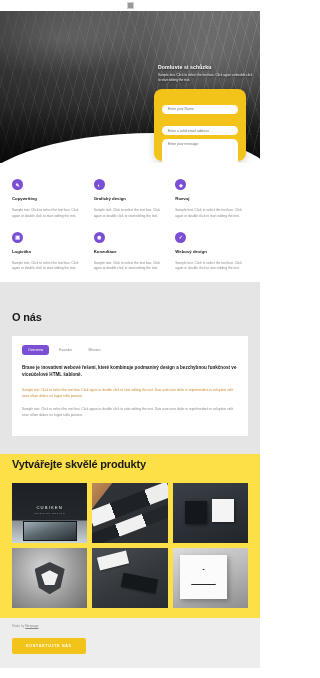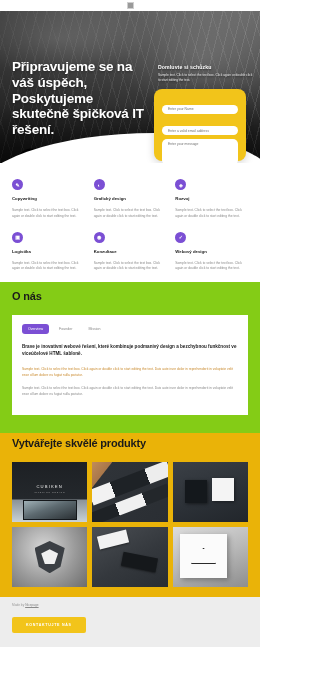--- a/index.html
+++ b/index.html
@@ -134,22 +134,22 @@
     margin-bottom: 6px;
   }
   .svc-name {
     font-size: 4.3px; font-weight: 700; color: #1a1a1a;
     margin-bottom: 7px;
   }
   .svc-text { font-size: 3.3px; line-height: 1.75; color: #8a8a8a; }
 
   
   .about {
-    background: #84cc16;
-    padding: 8px 12px 18px;
+    background: #e5e5e5;
+    padding: 29px 12px 18px;
   }
   .about-card {
     background: #ffffff;
     padding: 9px 10px 11px;
     margin-top: 2px;
   }
   .tabs { display: flex; gap: 4px; margin-bottom: 9px; }
   .tab {
     font-size: 3.6px; color: #8a8a8a;
     padding: 3px 6px; border-radius: 3px;
@@ -160,21 +160,21 @@
     font-size: 4.6px; font-weight: 700; color: #1a1a1a;
     line-height: 1.6; margin-bottom: 8px;
   }
   .about-p {
     font-size: 3.3px; line-height: 1.85; color: #8a8a8a;
     margin-bottom: 7px;
   }
   .about-p.accent { color: #c98a2e; }
 
   
-  .gallery { background: #eab308; padding: 4px 12px 10px; }
+  .gallery { background: #fde047; padding: 4px 12px 10px; }
   .gal-grid {
     display: grid; grid-template-columns: repeat(3, 1fr);
     gap: 5px; margin-top: 10px;
   }
   .tile {
     height: 60px; position: relative; overflow: hidden;
     background: #2d3136;
   }
   .t1 { background: linear-gradient(180deg,#1d2024 0%,#24282c 62%,#8a9298 63%,#c9d2d6 100%); }
   .t1::before {
@@ -264,21 +264,20 @@
 <body>
 
 <div class="topbar">
   <div class="menu-icon"></div>
 </div>
 
 <section class="hero">
   <div class="hero-photo"></div>
   <div class="hero-tint"></div>
 
-  <h1 class="hero-title">Připravujeme se na váš úspěch, Poskytujeme skutečně špičková IT řešení.</h1>
 
   <div class="form-head">
     <div class="form-head-title">Domluvte si schůzku</div>
     <div class="form-head-sub">Sample text. Click to select the text box. Click again or double click to start editing the text.</div>
   </div>
 
   <form class="form-card">
     <input class="fld" type="text" placeholder="Enter your Name" style="">
     <input class="fld" type="email" placeholder="Enter a valid email address" style="">
     <textarea class="fld-area" placeholder="Enter your message" style=""></textarea>

